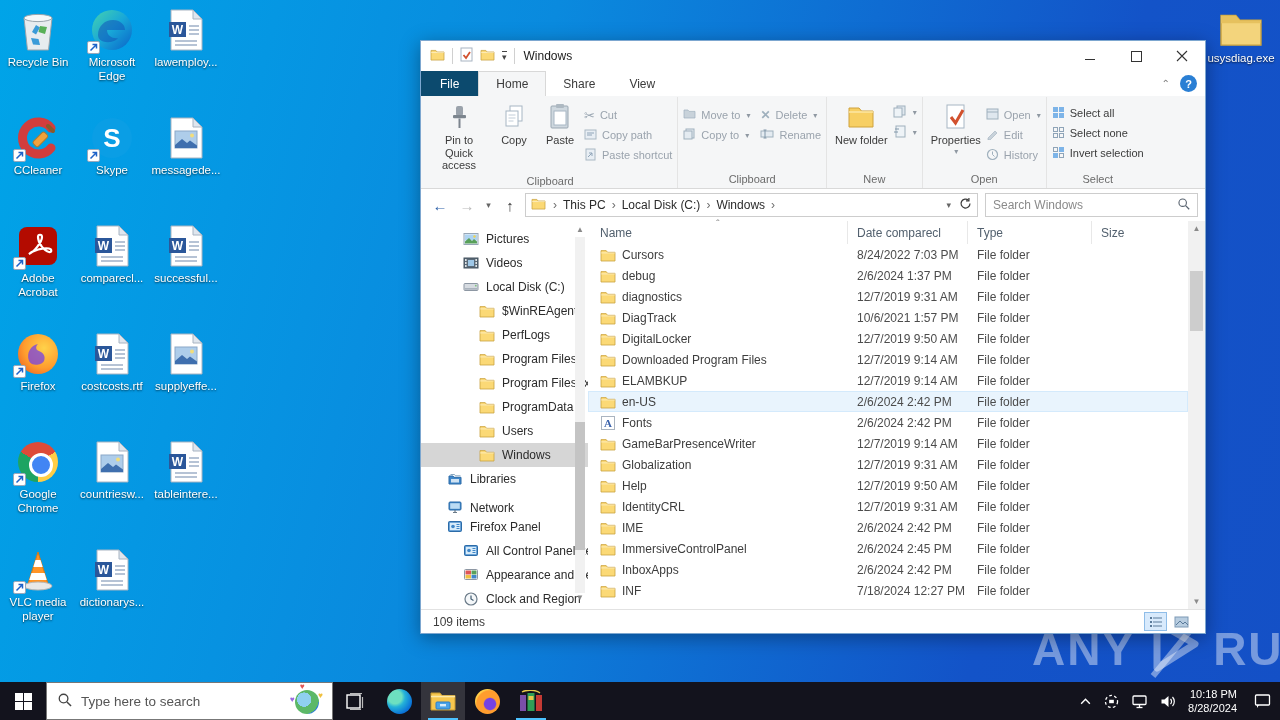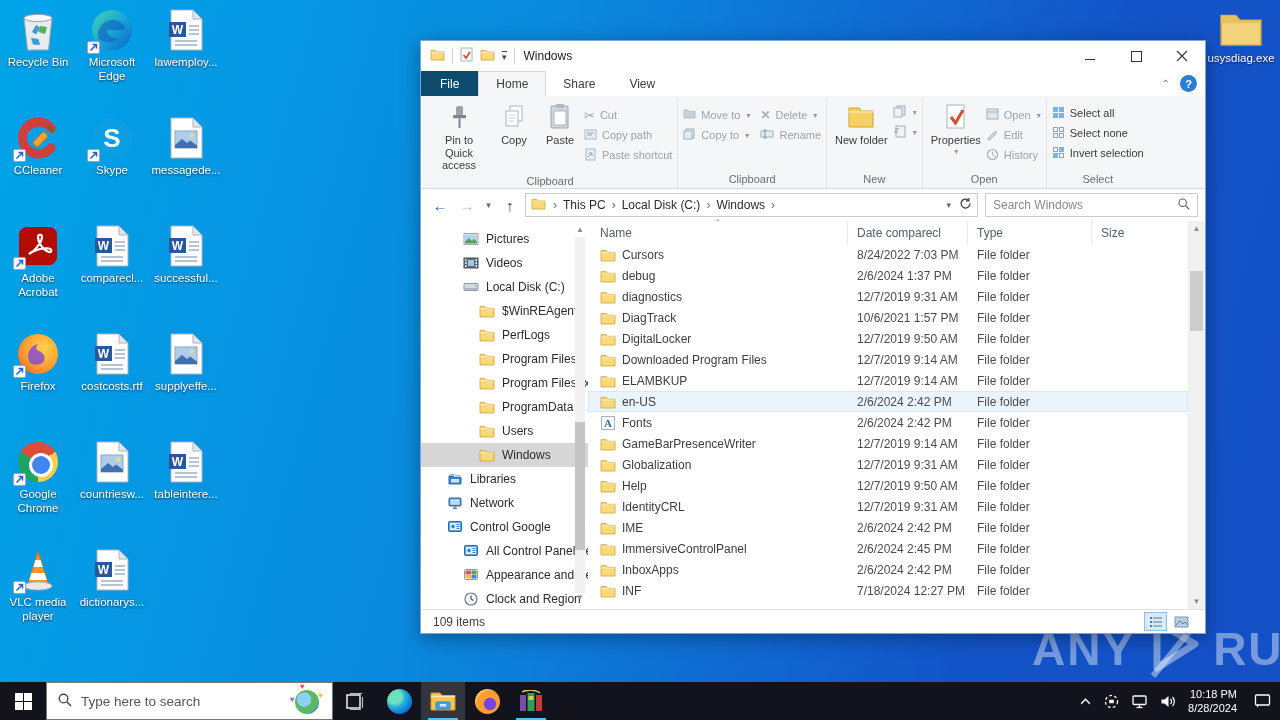--- a/index.html
+++ b/index.html
@@ -774,40 +774,40 @@
             <div class="navitem" style="padding-left: 26px;">
               <span style="display:flex">
                 <svg width="16" height="16" viewBox="0 0 16 16">
                   <path d="M2 5h4l1 1.3h7V13H2z" fill="#3f86c8" stroke="#2b6ba8"></path>
                   <path d="M3.5 3.5h4l1 1.3h5" fill="none" stroke="#8aa8c0"></path>
                   <rect x="4" y="8" width="8" height="3.5" fill="#cfe2f2"></rect>
                 </svg>
               </span>
               <span>Libraries</span>
             </div>
-            <div class="navitem" style="padding-left: 26px;">
+            <div class="navitem" style="padding-left: 26px; align-items: flex-end;">
               <span style="display:flex">
                 <svg width="16" height="16" viewBox="0 0 16 16">
                   <rect x="2" y="3" width="12" height="8" rx="1" fill="#3f86c8" stroke="#2b6ba8"></rect>
                   <rect x="3.2" y="4.2" width="9.6" height="5.6" fill="#bcdcf4"></rect>
                   <path d="M6 13.5h4M8 11v2.5" stroke="#6a7a88" stroke-width="1.2"></path>
                 </svg>
               </span>
               <span>Network</span>
             </div>
             <div class="navitem" style="padding-left: 26px;">
               <span style="display:flex">
                 <svg width="16" height="16" viewBox="0 0 16 16">
                   <rect x="1.5" y="2.5" width="13" height="10" rx="1" fill="#3f86c8" stroke="#2b6ba8"></rect>
                   <rect x="2.7" y="3.7" width="10.6" height="7.6" fill="#d8ecfa"></rect>
                   <circle cx="6" cy="7.5" r="1.8" fill="#3f86c8"></circle>
                   <path d="M9.5 5.5h3M9.5 7.5h3M9.5 9.5h3" stroke="#3f86c8"></path>
                 </svg>
               </span>
-              <span>Control Google</span>
+              <span>Firefox Panel</span>
             </div>
             <div class="navitem" style="padding-left: 42px;">
               <span style="display:flex">
                 <svg width="16" height="16" viewBox="0 0 16 16">
                   <rect x="1.5" y="2.5" width="13" height="10" rx="1" fill="#3f86c8" stroke="#2b6ba8"></rect>
                   <rect x="2.7" y="3.7" width="10.6" height="7.6" fill="#d8ecfa"></rect>
                   <circle cx="6" cy="7.5" r="1.8" fill="#3f86c8"></circle>
                   <path d="M9.5 5.5h3M9.5 7.5h3M9.5 9.5h3" stroke="#3f86c8"></path>
                 </svg>
               </span>

